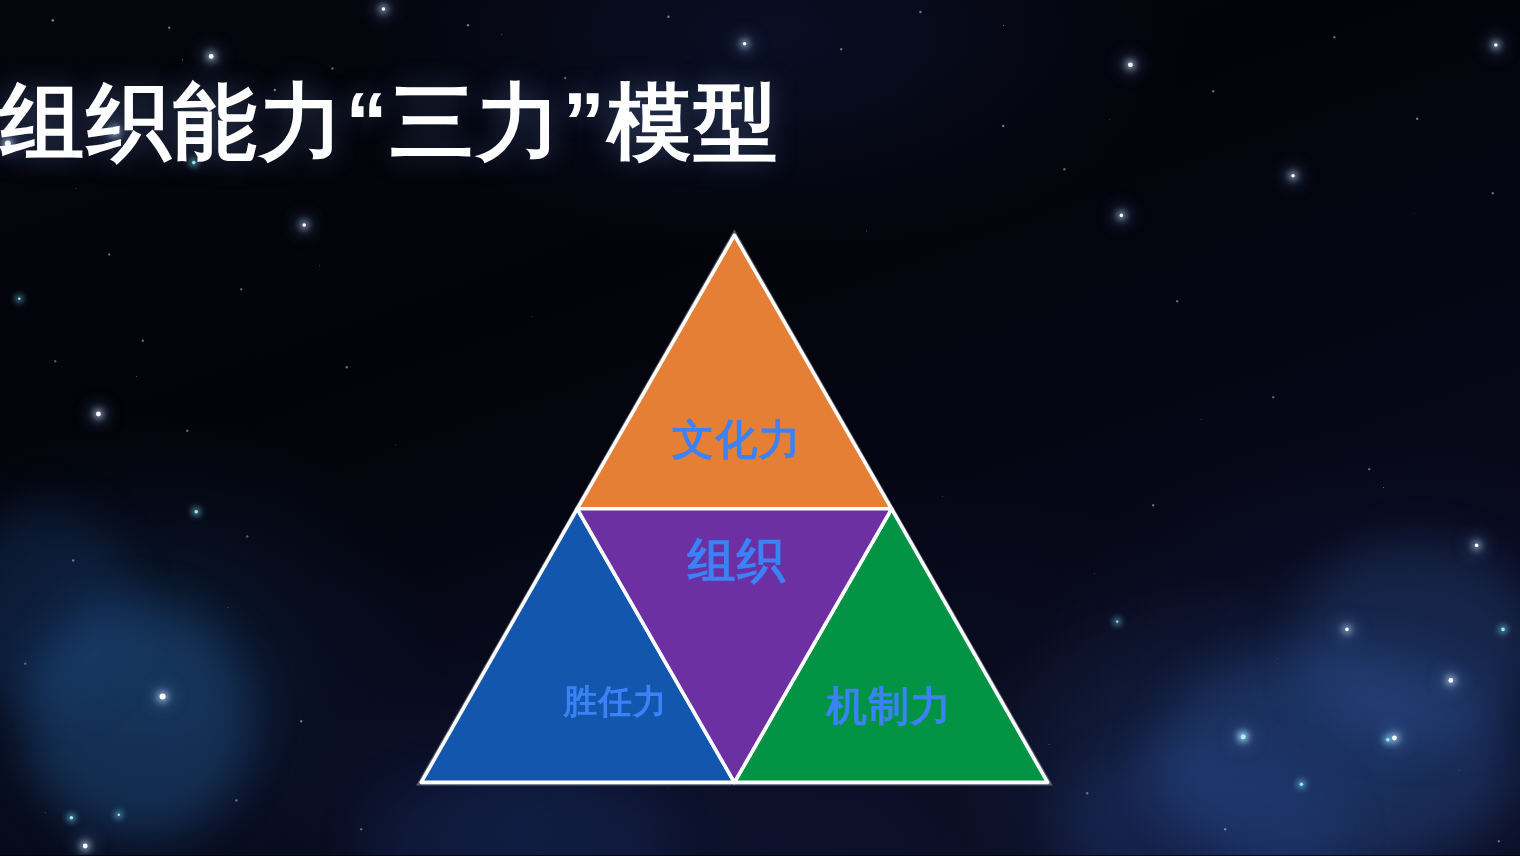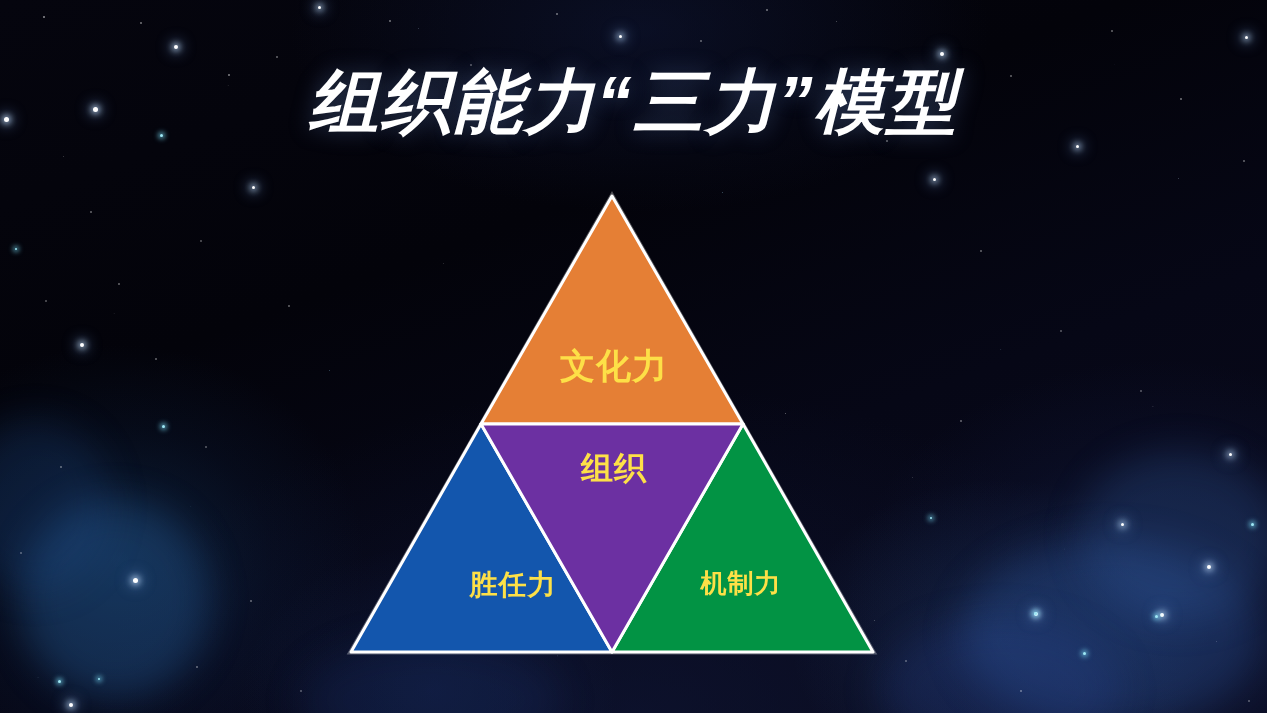--- a/index.html
+++ b/index.html
@@ -83,77 +83,76 @@
     border-radius: 50%;
     filter: blur(18px);
   }
 
   
   #title {
     position: absolute;
     left: 0;
     top: 62px;
     width: 1267px;
-    text-align: center;
+    text-align: left;
     color: #ffffff;
     font-size: 70px;
     line-height: 80px;
     font-weight: bold;
     letter-spacing: 2px;
     white-space: nowrap;
     text-shadow: 0 0 22px rgba(120,160,230,0.35);
-    font-style: italic;
   }
 
   
   #pyramid-wrap {
     position: absolute;
     left: 340px;
     top: 185px;
     width: 548px;
     height: 480px;
   }
   #pyramid-svg {
     position: absolute;
     inset: 0;
     overflow: visible;
   }
   .tri-label {
     position: absolute;
-    color: #fde047;
+    color: #3b82f6;
     font-weight: bold;
     text-align: center;
     white-space: nowrap;
     pointer-events: none;
   }
   #label-top {
     left: 0; right: 0;
     top: 158px;
     font-size: 35px;
     letter-spacing: 1px;
   }
   #label-center {
     left: 0; right: 0;
     top: 263px;
-    font-size: 32px;
+    font-size: 40px;
     line-height: 41px;
     letter-spacing: 1px;
   }
   #label-left {
     left: 62px;
     top: 381px;
     width: 222px;
     font-size: 28px;
     letter-spacing: 1px;
   }
   #label-right {
     left: 290px;
     top: 381px;
     width: 222px;
-    font-size: 26px;
+    font-size: 34px;
     letter-spacing: 1px;
   }
 </style>
 </head>
 <body>
 
 <div id="slide">
 
   <div class="bg-layer" id="bg-base"></div>
   <div class="bg-layer" id="bg-dust"></div>

